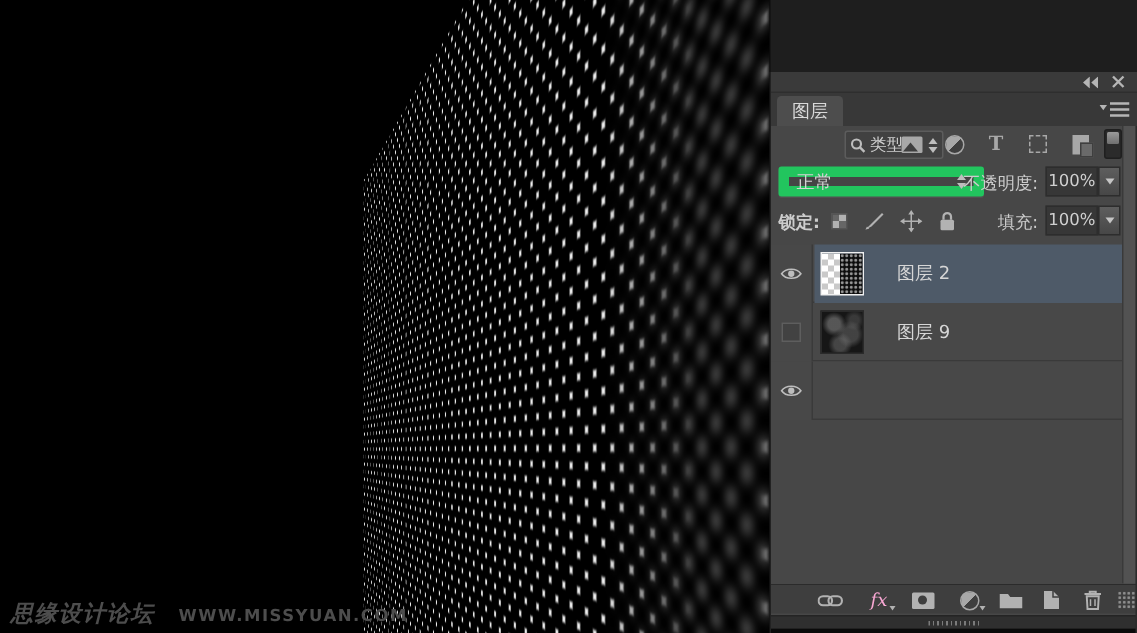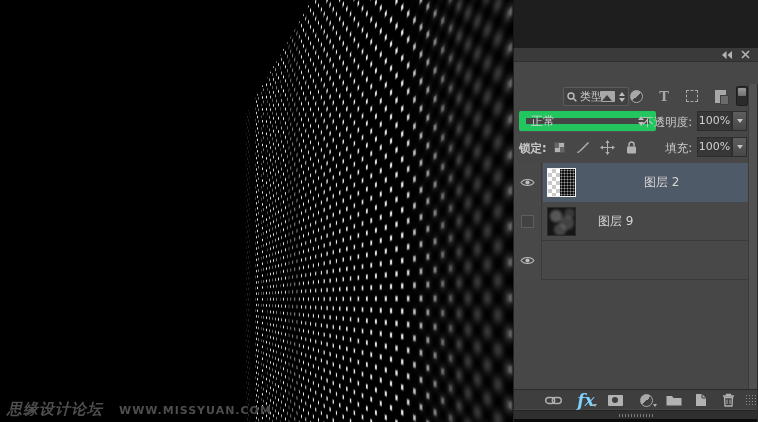--- a/index.html
+++ b/index.html
@@ -94,21 +94,21 @@
   .fill-box { top:53px; }
   .fill-btn { top:53px; }
 
   
   .layer-list { position:absolute; left:0; top:79px; width:234px; }
   .layer-row { position:absolute; left:0; width:234px; height:39px; background:#484848; border-bottom:1px solid #3a3a3a; }
   .row-0{top:0} .row-1{top:39px} .row-2{top:78px}
   .vis-cell { position:absolute; left:0; top:0; width:28px; height:39px; border-right:1px solid #3a3a3a;
     display:flex; align-items:center; justify-content:center; background:#484848; color:#bdbdbd; }
   .row-main { position:absolute; left:29px; top:0; width:205px; height:39px; display:flex; align-items:center; }
-  .layer-row.selected .row-main { background:#4e5a68;gap:46px; }
+  .layer-row.selected .row-main { background:#4e5a68; }
   .empty-vis { width:13px; height:13px; border:1px solid #5e5e5e; background:#424242; }
   .thumb { width:29px; height:29px; margin-left:4px; border:1px solid #2a2a2a; position:relative; overflow:hidden; flex:0 0 auto; }
   .thumb.sel { border:1px solid #f0f0f0; }
   .thumb-l2-checker { position:absolute; left:0; top:0; width:12px; height:29px;
     background:conic-gradient(#c9c9c9 25%, #fff 0 50%, #c9c9c9 0 75%, #fff 0) 0 0/8px 8px; }
   .thumb-l2-pat { position:absolute; left:12px; top:0; width:17px; height:29px; background-color:#0c0c0c;
     background-image:radial-gradient(circle, #9a9a9a 0 0.7px, transparent 1.3px); background-size:3px 3px; }
   .thumb-l1 { background:
     radial-gradient(circle at 30% 30%, rgba(150,150,150,.5) 0 4px, transparent 8px),
     radial-gradient(circle at 70% 55%, rgba(120,120,120,.45) 0 5px, transparent 9px),
@@ -117,21 +117,21 @@
     #161616; }
   .thumb-bg { background:#000; }
   .layer-name { margin-left:22px; color:#d6d6d6; font-size:12px; white-space:nowrap; }
   .bg-name { font-style:italic; }
   .row-lock { position:absolute; right:22px; top:13px; color:#b8b8b8; }
 
   
   .btoolbar { position:absolute; left:0; top:305px; width:245px; height:20px; background:#3e3e3e; border-top:1px solid #2b2b2b; }
   .bicon { position:absolute; top:2px; width:22px; height:16px; color:#b2b2b2; display:flex; align-items:center; justify-content:center; }
   .b-link{left:28px} .b-fx{left:61px} .b-mask{left:90px} .b-adj{left:121px} .b-folder{left:149px} .b-new{left:176px} .b-trash{left:203px}
-  .fx-text { font-style:italic; font-weight:bold; font-size:17px; color:#7dd3fc; font-family:"DejaVu Serif","Liberation Serif",serif; }
+  .fx-text { font-style:italic; font-weight:normal; font-size:12px; color:#f9a8d4; font-family:"DejaVu Serif","Liberation Serif",serif; }
   .tiny-dn { position:absolute; width:0; height:0; border-left:2.5px solid transparent; border-right:2.5px solid transparent; border-top:3.5px solid #b2b2b2; top:14px; }
   .fx-dn{left:79px} .adj-dn{left:139px}
   .mask-rect { width:15px; height:11px; background:#b2b2b2; border-radius:1px; position:relative; }
   .mask-rect::after { content:""; position:absolute; left:4.5px; top:2.5px; width:6px; height:6px; border-radius:50%; background:#3e3e3e; }
   .grip { position:absolute; right:2px; top:4px; width:12px; height:12px;
     background-image:radial-gradient(#8f8f8f 0.8px, transparent 1px); background-size:3px 3px; }
   .drag-strip { position:absolute; left:0; top:326px; width:245px; height:9px; background:#2f2f2f; border-top:1px solid #242424; }
   .drag-handle { position:absolute; left:105px; top:3px; width:34px; height:3px;
     background:repeating-linear-gradient(90deg,#7a7a7a 0 1px, transparent 1px 3px); }
   .bottom-black { position:absolute; left:0; top:335px; width:245px; height:3px; background:#0a0a0a; }
@@ -165,20 +165,29 @@
             <path d="M5.5 0 L1 4 L5.5 8 Z M11 0 L6.5 4 L11 8 Z" fill="currentColor"></path>
           </svg>
       </span>
       <span class="gb-close">
         <svg width="9" height="9" viewBox="0 0 9 9">
             <path d="M1 1 L8 8 M8 1 L1 8" stroke="currentColor" stroke-width="1.6"></path>
           </svg>
       </span>
     </div>
 
+    <div class="tab-bar">
+      <div class="tab">图层</div>
+      <span class="panel-menu">
+        <svg width="20" height="12" viewBox="0 0 20 12">
+            <path d="M0 3 L5 3 L2.5 6.5 Z" fill="currentColor"></path>
+            <path d="M7 2 H20 M7 6 H20 M7 10 H20" stroke="currentColor" stroke-width="1.6"></path>
+          </svg>
+      </span>
+    </div>
 
     <div class="body">
 
       <div class="kind-dd">
         <span>
           <svg width="10" height="10" viewBox="0 0 10 10">
               <circle cx="4" cy="4" r="3" fill="none" stroke="#bdbdbd" stroke-width="1.4"></circle>
               <path d="M6.3 6.3 L9.3 9.3" stroke="#bdbdbd" stroke-width="1.6"></path>
             </svg>
         </span>

